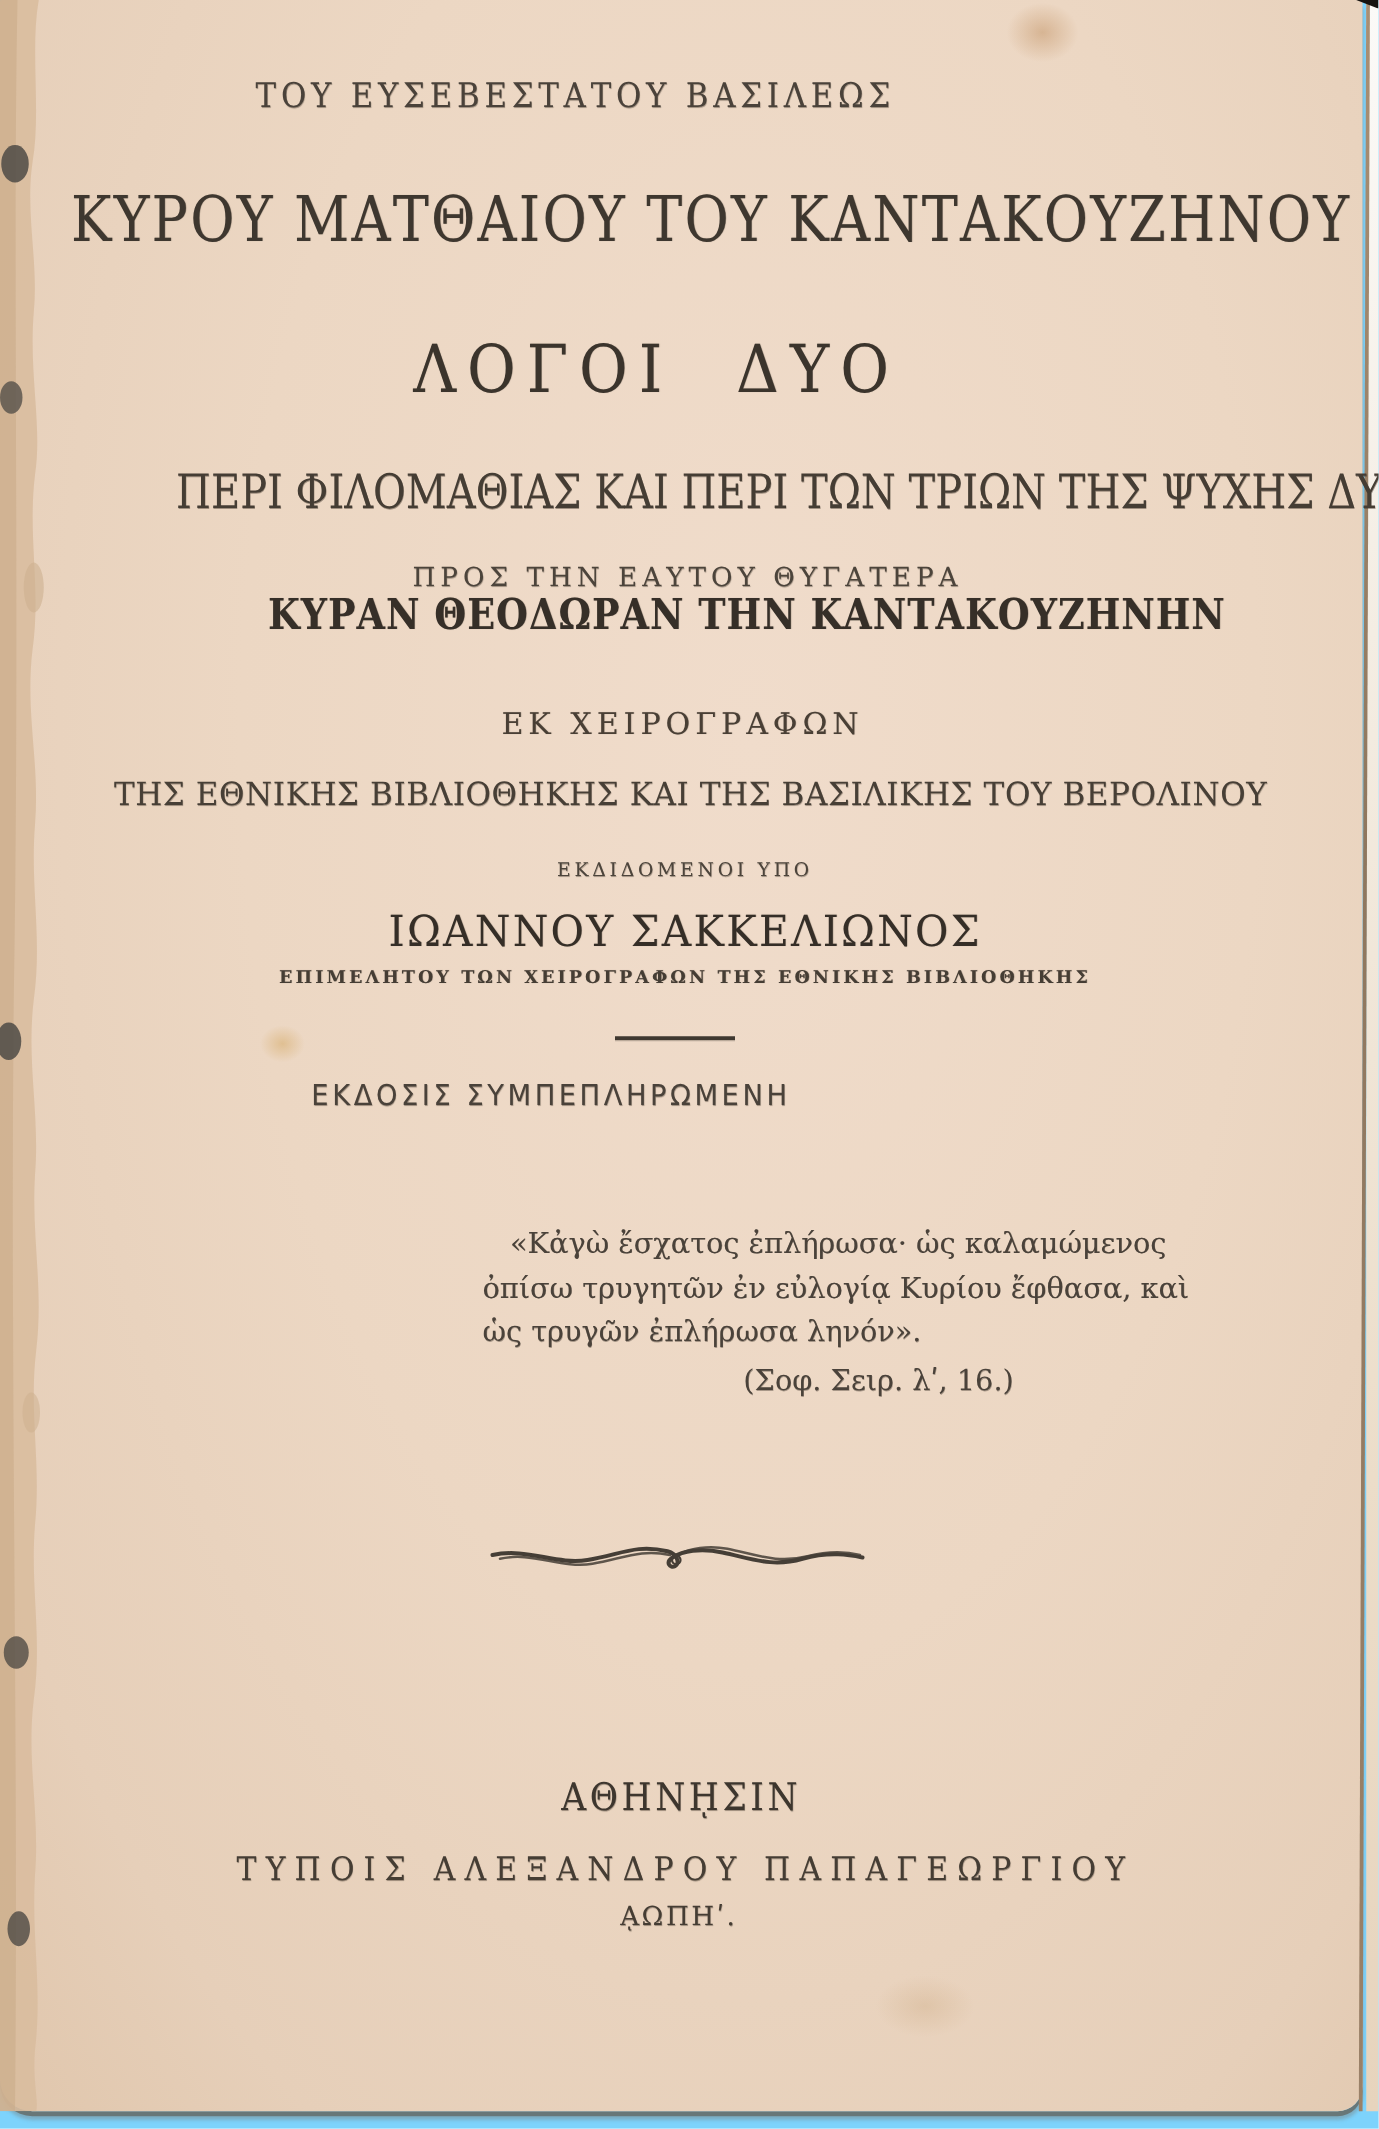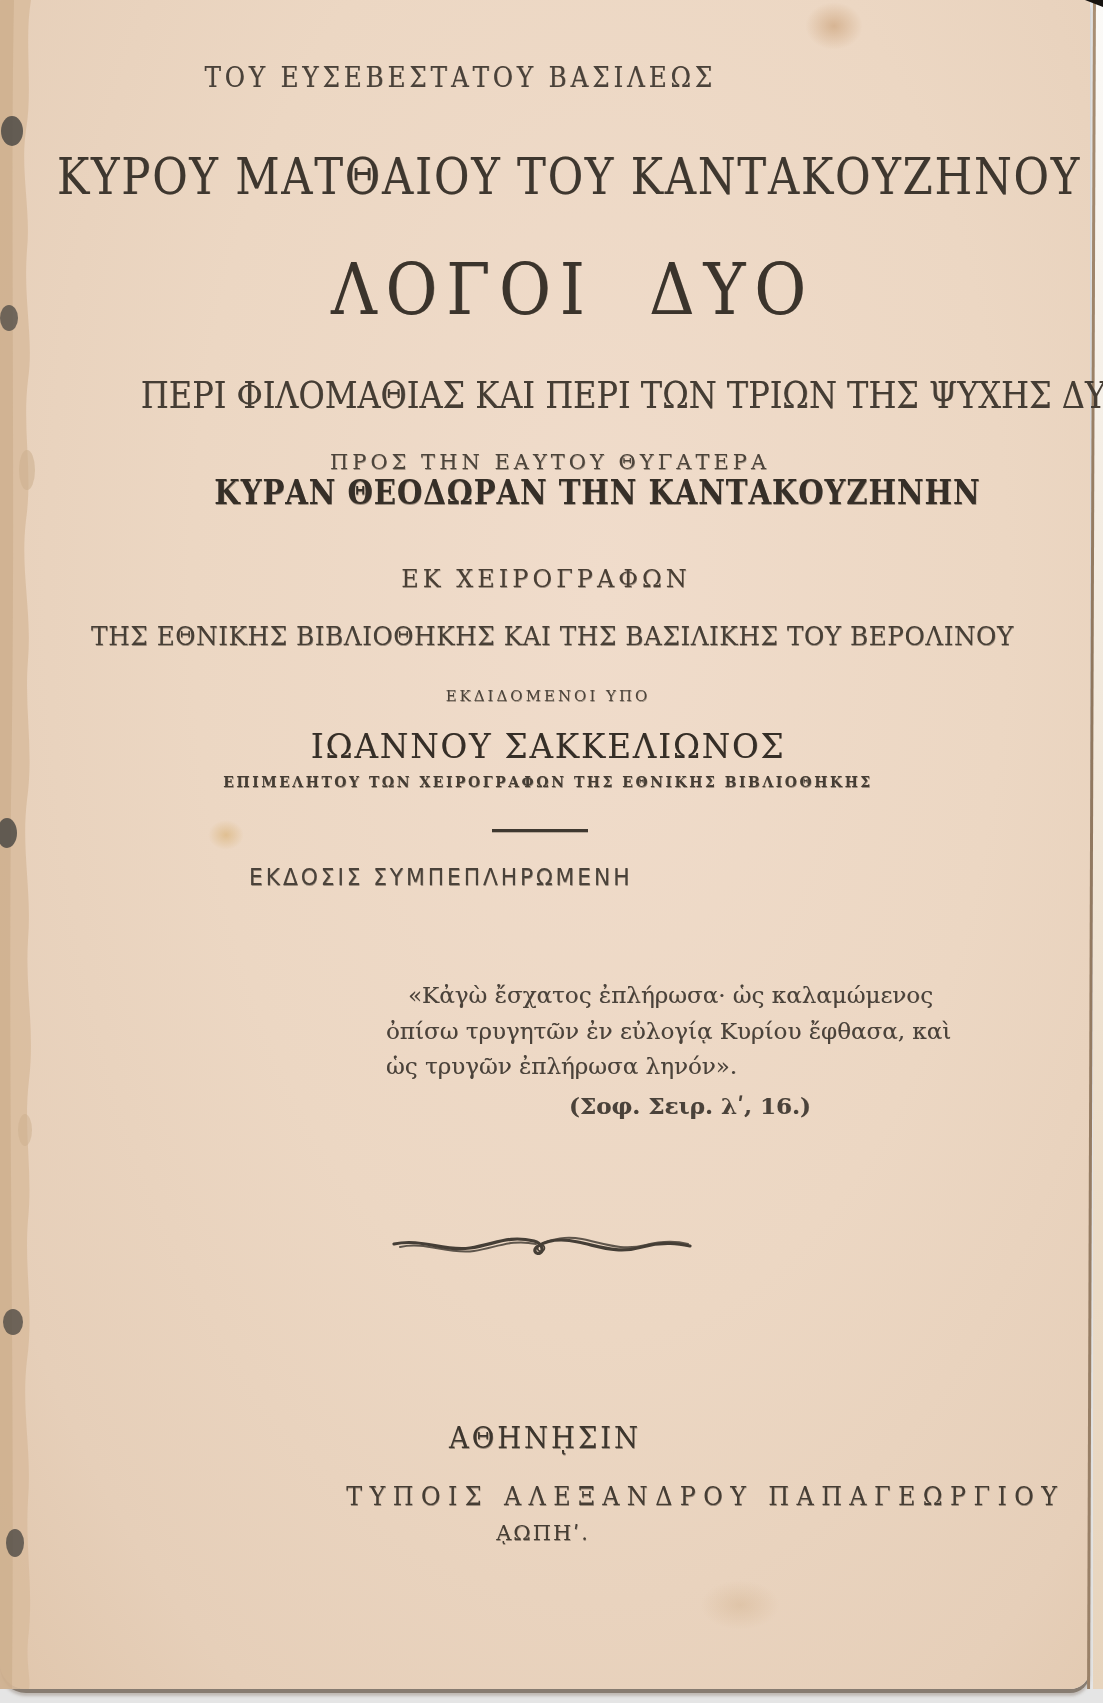--- a/index.html
+++ b/index.html
@@ -1,17 +1,17 @@
 <!DOCTYPE html>
 <html><head>
 <meta charset="utf-8">
 <style>
   html,body{margin:0;padding:0;background:#ffffff;}
   #scan{position:relative;width:1103px;height:1703px;overflow:hidden;
-        background:#e5e5e5;font-family:"DejaVu Serif", serif;}
+        background:#7dd3fc;font-family:"DejaVu Serif", serif;}
   
   #sheet{position:absolute;left:0;top:0;width:1090px;height:1689px;
          background:radial-gradient(ellipse at 55% 35%, #f0dccb 0%, #ecd7c3 48%, #e6cfb9 82%, #e0c6ac 100%);
          border-radius:2px 2px 20px 26px;
          box-shadow:0 4px 0 rgba(90,74,58,.55), 0 7px 3px rgba(120,104,88,.35);}
   
   #right-edge{position:absolute;top:0;right:10px;width:3px;height:1689px;
          background:linear-gradient(180deg,#a98f74,#8f775e 40%,#9a8168);transform:skewX(-0.2deg);}
   #right-sliver{position:absolute;top:0;right:0;width:10px;height:1689px;
          background:linear-gradient(180deg,#fbfaf8 0%,#f4ede3 30%,#ecddc9 70%,#e7d4bd 100%);}
@@ -57,21 +57,21 @@
   <div class="stain" style="left:700px;top:1580px;width:80px;height:50px;background:radial-gradient(rgba(205,170,130,.35),rgba(205,170,130,0) 70%);"></div>
 
   <div class="line" style="top:62px;width:920px;font-size:26px;letter-spacing:4px;color:#4a423a;">
     <span class="inner" style="transform:scale(0.95,1.05);">ΤΟΥ ΕΥΣΕΒΕΣΤΑΤΟΥ ΒΑΣΙΛΕΩΣ</span>
   </div>
 
   <div class="line" style="top:147px;width:1030px;font-size:48px;color:#3e372f;">
     <span class="inner" style="transform:scale(0.9,1.05);letter-spacing:2px;">ΚΥΡΟΥ ΜΑΤΘΑΙΟΥ ΤΟΥ ΚΑΝΤΑΚΟΥΖΗΝΟΥ</span>
   </div>
 
-  <div class="line" style="top:248px;width:1050px;font-size:72px;color:#3b342c;margin-left:48px;">
+  <div class="line" style="top:264px;width:1050px;font-size:54px;color:#3b342c;">
     <span class="inner" style="transform:scale(0.88,0.98);letter-spacing:10px;word-spacing:30px;">ΛΟΓΟΙ ΔΥΟ</span>
   </div>
 
   <div class="line" style="top:372px;width:1103px;font-size:40px;color:#453d34;">
     <span class="inner" style="transform:scale(0.8,0.95);letter-spacing:0px;">ΠΕΡΙ ΦΙΛΟΜΑΘΙΑΣ ΚΑΙ ΠΕΡΙ ΤΩΝ ΤΡΙΩΝ ΤΗΣ ΨΥΧΗΣ ΔΥΝΑΜΕΩΝ</span>
   </div>
 
   <div class="line" style="top:450px;width:1100px;font-size:21px;letter-spacing:4px;color:#4c443b;">
     <span class="inner">ΠΡΟΣ ΤΗΝ ΕΑΥΤΟΥ ΘΥΓΑΤΕΡΑ</span>
   </div>
@@ -103,34 +103,34 @@
   <div style="position:absolute;left:492px;top:829px;width:96px;height:3px;background:#3f3830;box-shadow:0 1px 0 rgba(63,56,48,.3);"></div>
 
   <div class="line" style="top:864px;width:882px;font-size:23px;letter-spacing:3px;color:#4a423a;font-family:'DejaVu Sans',sans-serif;">
     <span class="inner" style="transform:scale(0.95,1.0);">ΕΚΔΟΣΙΣ ΣΥΜΠΕΠΛΗΡΩΜΕΝΗ</span>
   </div>
 
 
   <div class="quote-line" style="left:408px;top:982px;">«Κἀγὼ ἔσχατος ἐπλήρωσα· ὡς καλαμώμενος</div>
   <div class="quote-line" style="left:386px;top:1018px;">ὀπίσω τρυγητῶν ἐν εὐλογίᾳ Κυρίου ἔφθασα, καὶ</div>
   <div class="quote-line" style="left:386px;top:1053px;">ὡς τρυγῶν ἐπλήρωσα ληνόν».</div>
-  <div class="quote-line" style="left:386px;top:1092px;width:425px;text-align:right;font-weight:bold;">(Σοφ. Σειρ. λʹ, 16.)</div>
+  <div class="quote-line" style="left:386px;top:1092px;width:425px;text-align:right;">(Σοφ. Σειρ. λʹ, 16.)</div>
 
   <svg style="position:absolute;left:392px;top:1230px;" width="300" height="30" viewBox="0 0 300 30">
     <path d="M4,13 C28,6 48,20 72,17 C98,14 112,4 136,10 C146,12 150,20 148,22" fill="none" stroke="#44"></path>
     <path d="M2,14 C30,8 52,22 78,18 C104,14 116,5 142,11 C150,13 152,21 148,23 C144,25 140,20 146,16 C154,11 168,8 186,12 C210,17 226,24 250,17 C272,11 288,14 298,16" fill="none" stroke="#453e36" stroke-width="3.2" stroke-linecap="round"></path>
     <path d="M8,17 C34,11 56,25 82,21 C106,17 120,9 144,14 M152,13 C160,9 174,6 190,9 C214,14 230,21 254,15 C274,10 288,12 296,14" fill="none" stroke="#453e36" stroke-width="2" stroke-linecap="round" opacity="0.85"></path>
     <circle cx="149" cy="18" r="3.4" fill="none" stroke="#453e36" stroke-width="1.8"></circle>
   </svg>
 
   <div class="line" style="top:1420px;width:1090px;font-size:29px;letter-spacing:3px;color:#3d362e;">
     <span class="inner" style="transform:scale(0.95,1.05);">ΑΘΗΝῌΣΙΝ</span>
   </div>
 
-  <div class="line" style="top:1481px;width:1096px;font-size:26px;color:#453d34;text-align:right;">
+  <div class="line" style="top:1481px;width:1096px;font-size:26px;color:#453d34;">
     <span class="inner" style="transform:scaleX(0.92);letter-spacing:8px;">ΤΥΠΟΙΣ ΑΛΕΞΑΝΔΡΟΥ ΠΑΠΑΓΕΩΡΓΙΟΥ</span>
   </div>
 
   <div class="line" style="top:1521px;width:1086px;font-size:21px;letter-spacing:2px;color:#453d34;">
     <span class="inner">ᾼΩΠΗʹ.</span>
   </div>
 
 </div>
 
 </body></html>

